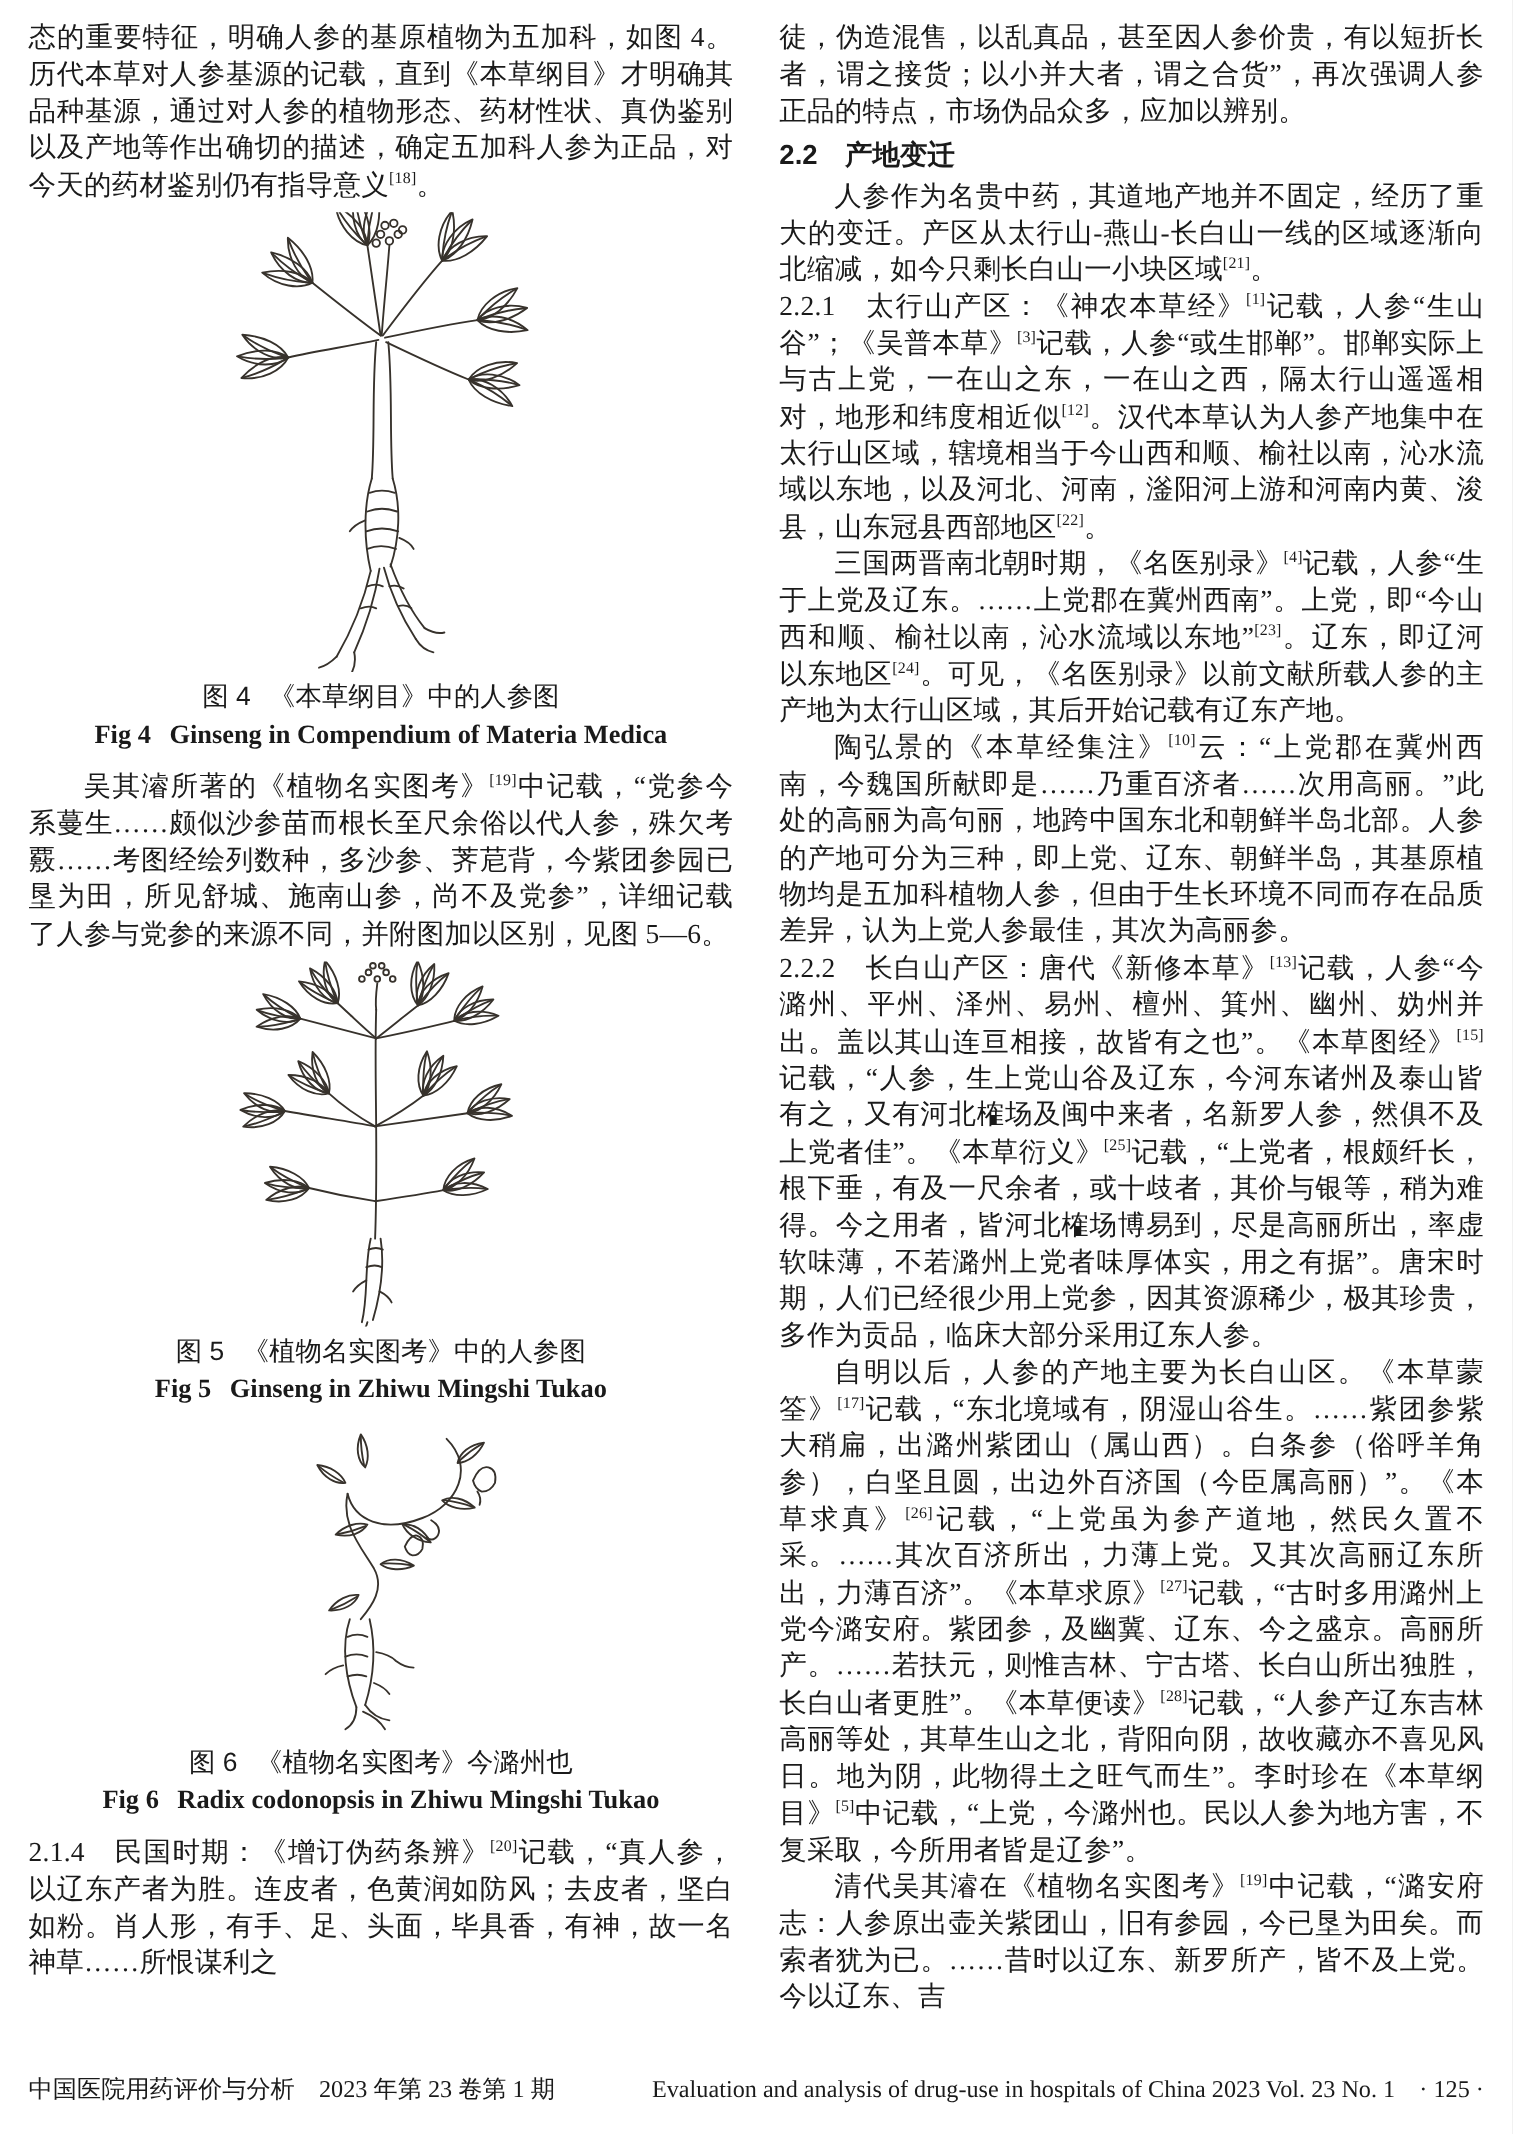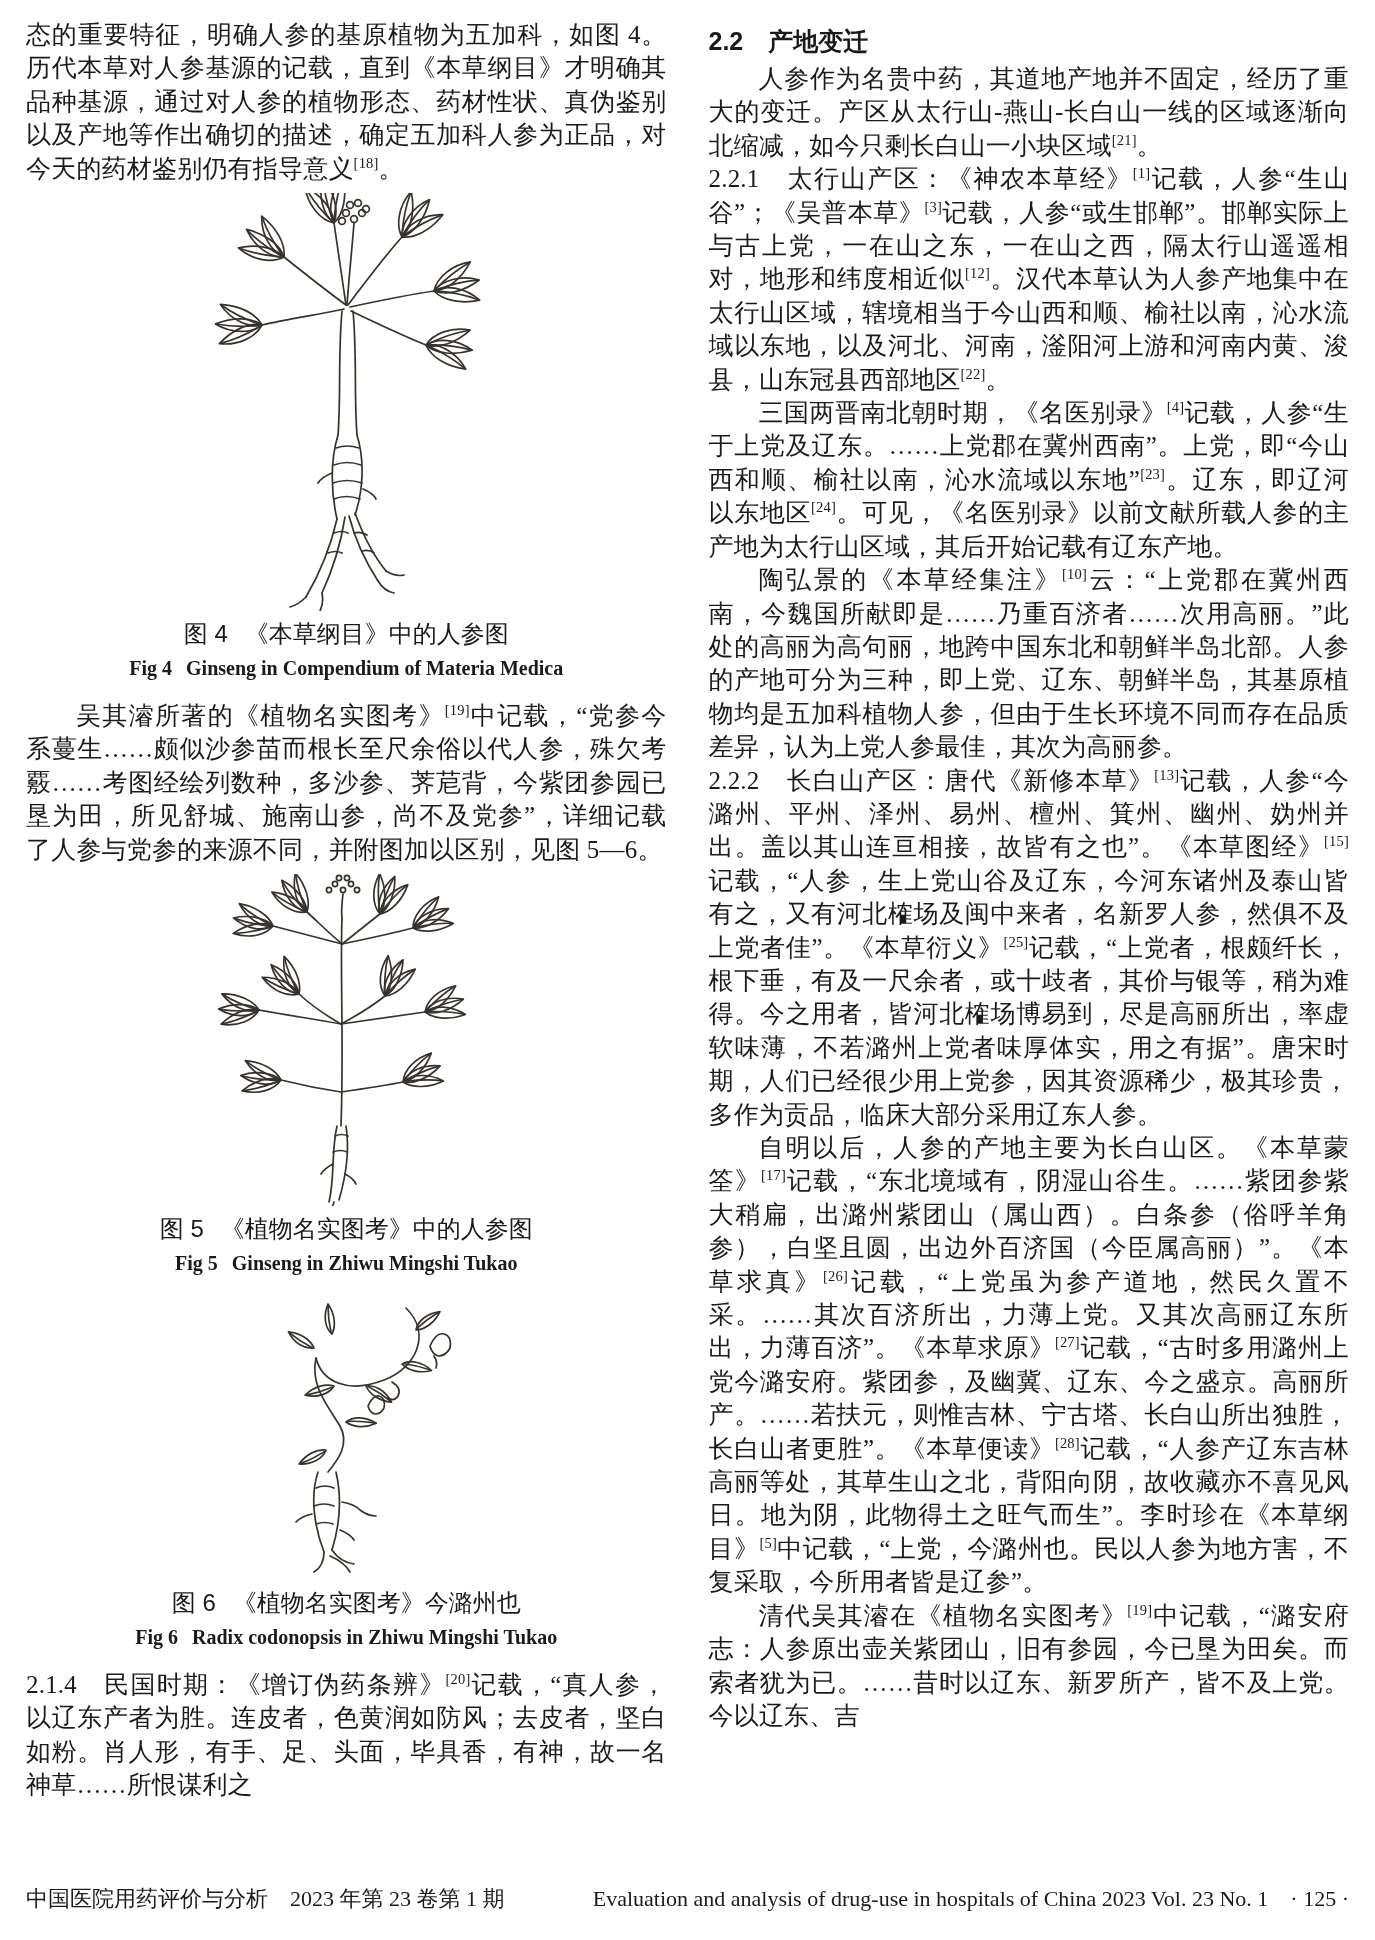--- a/index.html
+++ b/index.html
@@ -30,21 +30,21 @@
     font-family:"Liberation Sans","DejaVu Sans",sans-serif;
   }
   figure{margin:8px 0 14px 0;text-align:center;}
   figure svg{display:block;margin:0 auto;}
   .cap-zh{
     margin-top:6px;
     font-size:24px;line-height:34px;font-weight:400;
     font-family:"Liberation Sans","DejaVu Sans",sans-serif;
   }
   .cap-en{
-    font-size:20px;line-height:34px;font-weight:700;
+    font-size:24px;line-height:34px;font-weight:700;
     font-family:"Liberation Serif","DejaVu Serif",serif;
   }
   .cap-label{margin-right:0.7em;}
   .footer{
     position:absolute;left:26px;right:26px;bottom:26px;
     display:flex;justify-content:space-between;align-items:baseline;
     font-size:22px;
     gap:34px;
   }
   .footer .f-left{font-family:"Liberation Serif","DejaVu Serif",serif;}
@@ -261,20 +261,21 @@
         </div>
         <div class="cap-en">
           <span class="cap-label">Fig 6</span><span>Radix codonopsis in Zhiwu Mingshi Tukao</span>
         </div>
       </figure>
 
       <p class="para">2.1.4　民国时期：《增订伪药条辨》<sup>[20]</sup>记载，“真人参，以辽东产者为胜。连皮者，色黄润如防风；去皮者，坚白如粉。肖人形，有手、足、头面，毕具香，有神，故一名神草……所恨谋利之</p>
     </div>
 
     <div class="col">
+      <p class="para">徒，伪造混售，以乱真品，甚至因人参价贵，有以短折长者，谓之接货；以小并大者，谓之合货”，再次强调人参正品的特点，市场伪品众多，应加以辨别。</p>
       <h3 class="section-heading">2.2　产地变迁</h3>
       <p class="para indent">人参作为名贵中药，其道地产地并不固定，经历了重大的变迁。产区从太行山-燕山-长白山一线的区域逐渐向北缩减，如今只剩长白山一小块区域<sup>[21]</sup>。</p>
       <p class="para">2.2.1　太行山产区：《神农本草经》<sup>[1]</sup>记载，人参“生山谷”；《吴普本草》<sup>[3]</sup>记载，人参“或生邯郸”。邯郸实际上与古上党，一在山之东，一在山之西，隔太行山遥遥相对，地形和纬度相近似<sup>[12]</sup>。汉代本草认为人参产地集中在太行山区域，辖境相当于今山西和顺、榆社以南，沁水流域以东地，以及河北、河南，滏阳河上游和河南内黄、浚县，山东冠县西部地区<sup>[22]</sup>。</p>
       <p class="para indent">三国两晋南北朝时期，《名医别录》<sup>[4]</sup>记载，人参“生于上党及辽东。……上党郡在冀州西南”。上党，即“今山西和顺、榆社以南，沁水流域以东地”<sup>[23]</sup>。辽东，即辽河以东地区<sup>[24]</sup>。可见，《名医别录》以前文献所载人参的主产地为太行山区域，其后开始记载有辽东产地。</p>
       <p class="para indent">陶弘景的《本草经集注》<sup>[10]</sup>云：“上党郡在冀州西南，今魏国所献即是……乃重百济者……次用高丽。”此处的高丽为高句丽，地跨中国东北和朝鲜半岛北部。人参的产地可分为三种，即上党、辽东、朝鲜半岛，其基原植物均是五加科植物人参，但由于生长环境不同而存在品质差异，认为上党人参最佳，其次为高丽参。</p>
       <p class="para">2.2.2　长白山产区：唐代《新修本草》<sup>[13]</sup>记载，人参“今潞州、平州、泽州、易州、檀州、箕州、幽州、妫州并出。盖以其山连亘相接，故皆有之也”。《本草图经》<sup>[15]</sup>记载，“人参，生上党山谷及辽东，今河东诸州及泰山皆有之，又有河北榷场及闽中来者，名新罗人参，然俱不及上党者佳”。《本草衍义》<sup>[25]</sup>记载，“上党者，根颇纤长，根下垂，有及一尺余者，或十歧者，其价与银等，稍为难得。今之用者，皆河北榷场博易到，尽是高丽所出，率虚软味薄，不若潞州上党者味厚体实，用之有据”。唐宋时期，人们已经很少用上党参，因其资源稀少，极其珍贵，多作为贡品，临床大部分采用辽东人参。</p>
       <p class="para indent">自明以后，人参的产地主要为长白山区。《本草蒙筌》<sup>[17]</sup>记载，“东北境域有，阴湿山谷生。……紫团参紫大稍扁，出潞州紫团山（属山西）。白条参（俗呼羊角参），白坚且圆，出边外百济国（今臣属高丽）”。《本草求真》<sup>[26]</sup>记载，“上党虽为参产道地，然民久置不采。……其次百济所出，力薄上党。又其次高丽辽东所出，力薄百济”。《本草求原》<sup>[27]</sup>记载，“古时多用潞州上党今潞安府。紫团参，及幽冀、辽东、今之盛京。高丽所产。……若扶元，则惟吉林、宁古塔、长白山所出独胜，长白山者更胜”。《本草便读》<sup>[28]</sup>记载，“人参产辽东吉林高丽等处，其草生山之北，背阳向阴，故收藏亦不喜见风日。地为阴，此物得土之旺气而生”。李时珍在《本草纲目》<sup>[5]</sup>中记载，“上党，今潞州也。民以人参为地方害，不复采取，今所用者皆是辽参”。</p>
       <p class="para indent">清代吴其濬在《植物名实图考》<sup>[19]</sup>中记载，“潞安府志：人参原出壶关紫团山，旧有参园，今已垦为田矣。而索者犹为已。……昔时以辽东、新罗所产，皆不及上党。今以辽东、吉</p>
     </div>
   </div>

